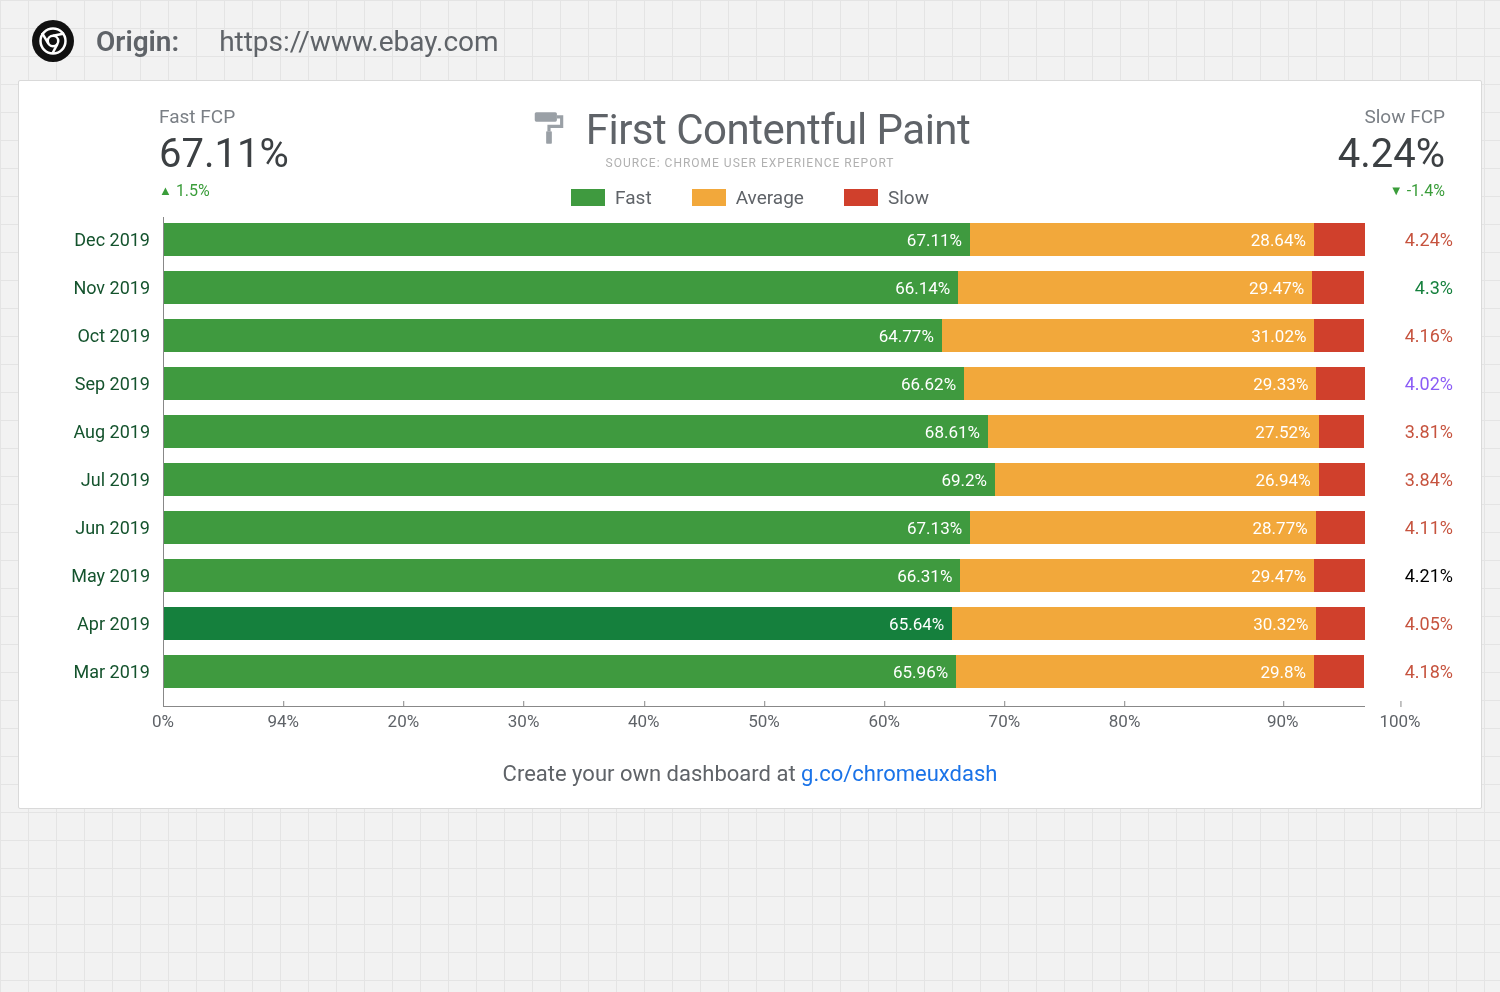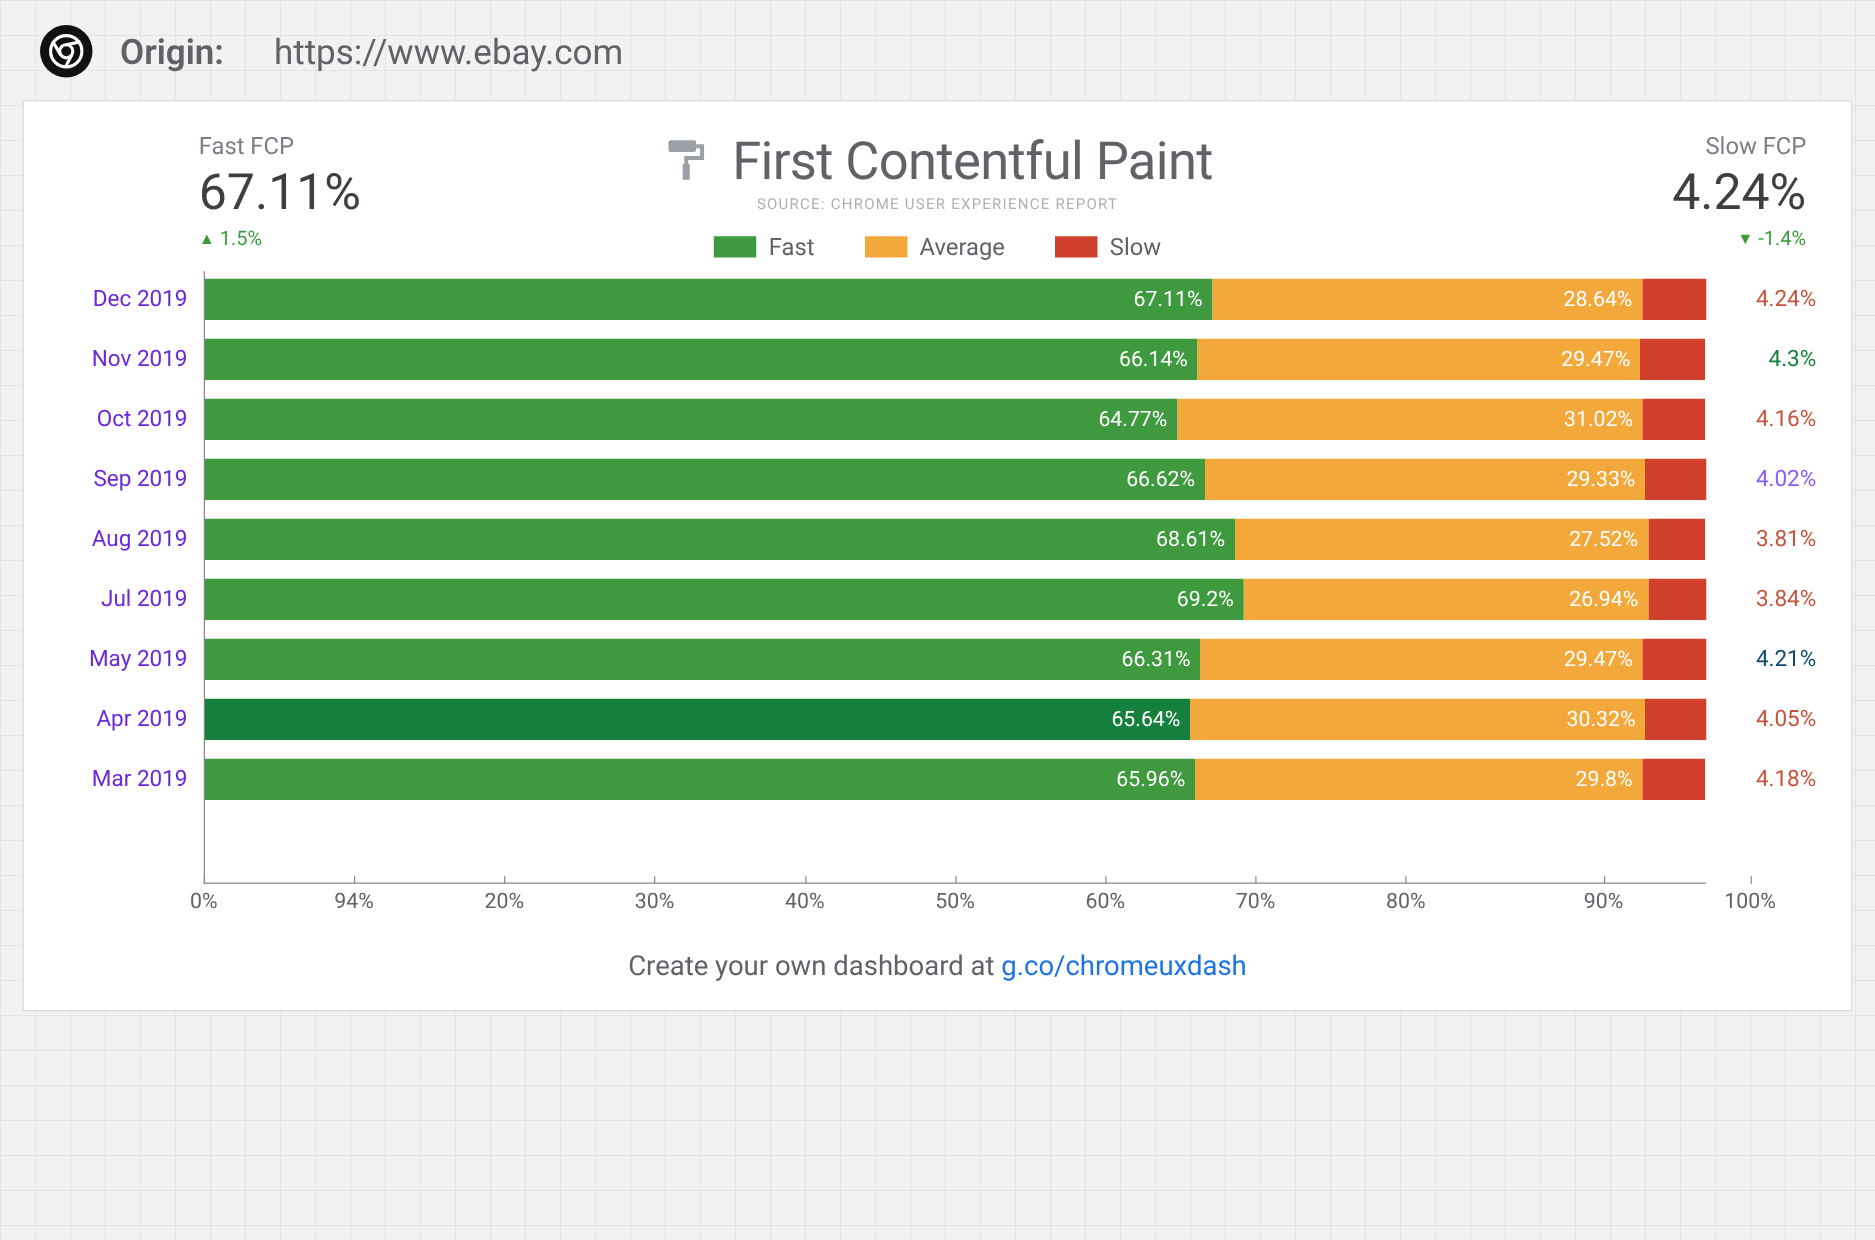--- a/index.html
+++ b/index.html
@@ -75,21 +75,21 @@
   }
   .plot {
     margin-left: 116px;
     border-left: 1px solid #888;
     border-bottom: 1px solid #888;
     position: relative;
     height: 490px;
   }
   .rows { position: absolute; left: -116px; right: -88px; top: 6px; bottom: 6px; display: flex; flex-direction: column; gap: 15px; }
   .row { display: flex; align-items: center; height: 33px; }
-  .row-label { width: 116px; text-align: right; padding-right: 14px; font-size: 18px; color: #6d28d9; white-space: nowrap; }
+  .row-label { width: 116px; text-align: right; padding-right: 14px; font-size: 18px; color: #14532d; white-space: nowrap; }
   .bar { flex: 1; height: 33px; display: flex; position: relative; }
   .seg { height: 100%; display: flex; align-items: center; justify-content: flex-end; color: #fff; font-size: 17px; padding-right: 8px; white-space: nowrap; }
   .slow-label { width: 88px; text-align: right; font-size: 18px; padding-left: 10px; }
 
   .xaxis {
     margin-left: 116px;
     display: flex;
     position: relative;
     height: 28px;
     margin-top: 4px;
@@ -234,27 +234,36 @@
           <div class="row">
             <div class="row-label">Jul 2019</div>
             <div class="bar">
               <div class="seg" style="width:69.2%;background:#3f9a3f">69.2%</div>
               <div class="seg" style="width:26.94%;background:#f2a83b">26.94%</div>
               <div class="seg" style="width:3.84%;background:#d0402c;padding-right:0"></div>
             </div>
             <div class="slow-label" style="color:#c6533e">3.84%</div>
           </div>
           <div class="row">
+            <div class="row-label">Jun 2019</div>
+            <div class="bar">
+              <div class="seg" style="width:67.13%;background:#3f9a3f">67.13%</div>
+              <div class="seg" style="width:28.77%;background:#f2a83b">28.77%</div>
+              <div class="seg" style="width:4.11%;background:#d0402c;padding-right:0"></div>
+            </div>
+            <div class="slow-label" style="color:#c6533e">4.11%</div>
+          </div>
+          <div class="row">
             <div class="row-label">May 2019</div>
             <div class="bar">
               <div class="seg" style="width:66.31%;background:#3f9a3f">66.31%</div>
               <div class="seg" style="width:29.47%;background:#f2a83b">29.47%</div>
               <div class="seg" style="width:4.21%;background:#d0402c;padding-right:0"></div>
             </div>
-            <div class="slow-label" style="color:#0c4a6e">4.21%</div>
+            <div class="slow-label" style="color:#000000">4.21%</div>
           </div>
           <div class="row">
             <div class="row-label">Apr 2019</div>
             <div class="bar">
               <div class="seg" style="width:65.64%;background:#15803d">65.64%</div>
               <div class="seg" style="width:30.32%;background:#f2a83b">30.32%</div>
               <div class="seg" style="width:4.05%;background:#d0402c;padding-right:0"></div>
             </div>
             <div class="slow-label" style="color:#c6533e">4.05%</div>
           </div>

